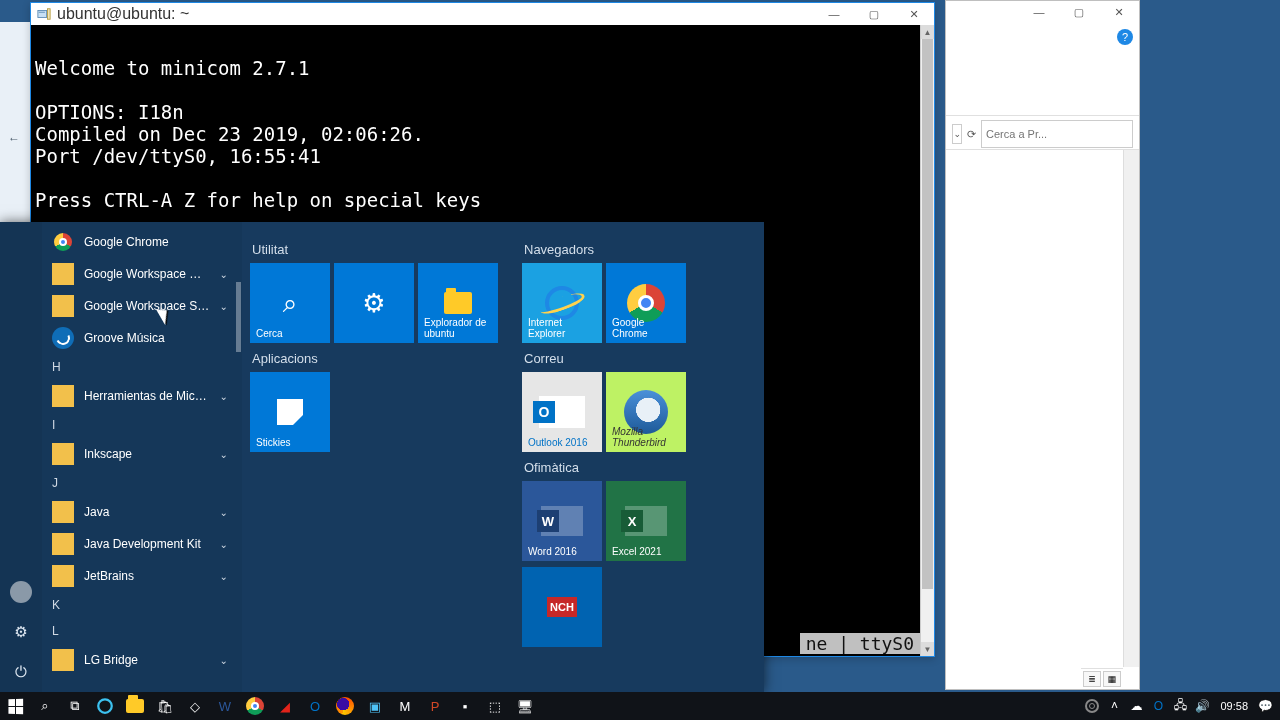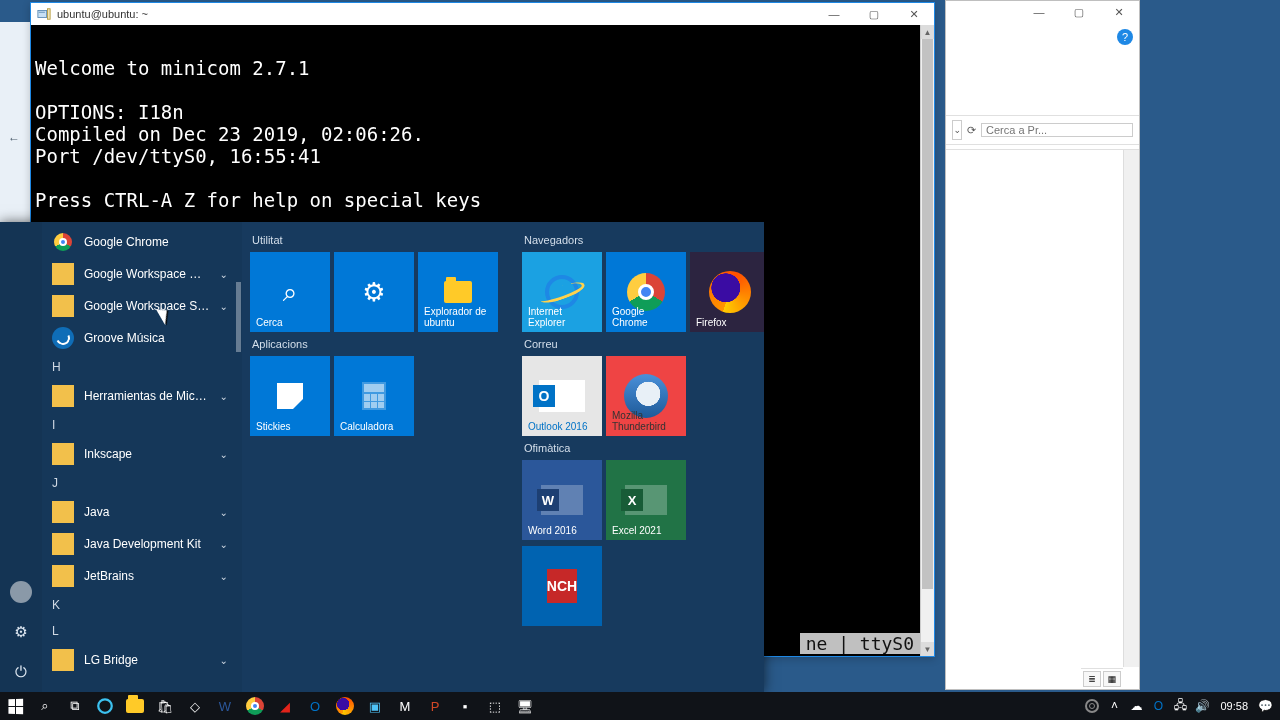--- a/index.html
+++ b/index.html
@@ -5,37 +5,37 @@
 * { margin: 0; padding: 0; box-sizing: border-box; font-family: "Segoe UI", sans-serif; }
 html, body { width: 1280px; height: 720px; overflow: hidden; background: #000; }
 .desktop { position: relative; width: 1280px; height: 720px; background: #2a5a8a; }
 .bg-window { position: absolute; top: 0; left: 945px; width: 195px; height: 690px; background: #fff; border: 1px solid #bfbfbf; }
 .bg-window .titlebar2 { height: 22px; background: #fff; display: flex; justify-content: flex-end; }
 .bg-window .tb-btn2 { width: 40px; height: 22px; display: flex; align-items: center; justify-content: center; color: #555; font-size: 11px; }
 .bg-window .help-icon { width: 16px; height: 16px; border-radius: 50%; background: #1e88e5; color: #fff; font-size: 11px; display: flex; align-items: center; justify-content: center; margin: 6px 6px 0 auto; }
 .bg-window .addr-row { margin-top: 70px; padding: 4px 6px; display: flex; gap: 4px; align-items: center; border-top: 1px solid #e0e0e0; border-bottom: 1px solid #e0e0e0; }
 .bg-window .addr-chev { width: 16px; height: 20px; border: 1px solid #ccc; font-size: 9px; display: flex; align-items: center; justify-content: center; color: #555; }
 .bg-window .addr-refresh { width: 18px; height: 20px; font-size: 11px; display: flex; align-items: center; justify-content: center; color: #555; }
-.bg-window .addr-input { flex: 1; border: 1px solid #ccc; height: 14px; font-size: 11px; padding: 0 4px; color: #888; }
+.bg-window .addr-input { flex: 1; border: 1px solid #ccc; height: 28px; font-size: 11px; padding: 0 4px; color: #888; }
 .bg-window .content2 { position: absolute; bottom: 0; left: 0; right: 0; height: 540px; background: #fff; border-top: 1px solid #e0e0e0; }
 .bg-window .scrollbar2 { position: absolute; right: 0; top: 0; bottom: 22px; width: 16px; background: #f0f0f0; border-left: 1px solid #ddd; }
 .bg-window .view-icons { position: absolute; bottom: 0; right: 16px; display: flex; gap: 2px; padding: 2px; border-top: 1px solid #e0e0e0; }
 .bg-window .vi { width: 18px; height: 16px; border: 1px solid #ccc; background: #f7f7f7; font-size: 9px; display: flex; align-items: center; justify-content: center; }
 
 
 .left-sliver { position: absolute; left: 0; top: 22px; width: 32px; height: 668px; background: #e9f0f7; border-right: 1px solid #c8d6e5; }
 .left-sliver .ham { position: absolute; top: 222px; left: 8px; color: #4a5a6a; font-size: 14px; }
 .left-sliver .back { position: absolute; top: 108px; left: 8px; color: #4a5a6a; font-size: 12px; }
 
 
 .putty { position: absolute; left: 30px; top: 2px; width: 905px; height: 655px; background: #fff; border: 1px solid #1e88e5; box-shadow: 0 2px 8px rgba(0,0,0,.2); }
 .putty .titlebar { height: 22px; background: #fff; display: flex; align-items: center; padding-left: 6px; }
 .putty .putty-icon { width: 14px; height: 14px; margin-right: 6px; display: flex; align-items: center; justify-content: center; }
 .putty .putty-icon svg { width: 14px; height: 14px; }
-.putty .title { font-size: 11px; color: #333; text-align: center; }
+.putty .title { font-size: 16px; color: #333; text-align: center; }
 .putty .tb-btns { margin-left: auto; display: flex; }
 .putty .tb-btn { width: 40px; height: 22px; display: flex; align-items: center; justify-content: center; color: #555; font-size: 11px; }
 .putty .term { position: absolute; top: 22px; left: 0; right: 14px; bottom: 0; background: #000; color: #fff; font-family: Consolas, monospace; font-size: 19px; line-height: 22px; padding: 10px 4px 4px 4px; white-space: pre; }
 .putty .term .cursor { display: inline-block; width: 10px; height: 18px; border: 1px solid #6f6; vertical-align: text-bottom; }
 .putty .status { position: absolute; right: 14px; bottom: 2px; background: #c0c0c0; color: #111; font-family: Consolas, monospace; font-size: 18px; padding: 0 6px; }
 .putty .vscroll { position: absolute; top: 22px; right: 0; bottom: 0; width: 14px; background: #f0f0f0; border-left: 1px solid #ccc; }
 .putty .vscroll .btn { height: 14px; background: #dcdcdc; font-size: 8px; display: flex; align-items: center; justify-content: center; color: #666; }
 .putty .vscroll .track { position: absolute; top: 14px; bottom: 14px; left: 0; right: 0; }
 .putty .vscroll .thumb { position: absolute; left: 1px; right: 1px; top: 0; height: 550px; background: #c2c2c2; }
 .putty .vscroll .btn.bottom { position: absolute; bottom: 0; left: 0; right: 0; }
@@ -57,44 +57,44 @@
 .start .apps .scroll .thumb2 { position: absolute; right: 1px; top: 60px; height: 70px; width: 5px; background: rgba(255,255,255,.35); }
 .chrome-ico { width: 18px; height: 18px; border-radius: 50%; background: conic-gradient(#db4437 0 120deg, #0f9d58 120deg 240deg, #ffcd40 240deg 360deg); position: relative; }
 .chrome-ico::after { content: ""; position: absolute; inset: 5px; background: #4285f4; border-radius: 50%; border: 2px solid #fff; }
 .groove-ico { width: 22px; height: 22px; background: #0f6db7; border-radius: 50%; position: relative; }
 .groove-ico::after { content: ""; position: absolute; inset: 4px; border: 2px solid #fff; border-radius: 50%; border-top-color: transparent; border-left-color: transparent; transform: rotate(20deg); }
 .kyocera-ico { width: 22px; height: 22px; background: #1976d2; display: flex; align-items: center; justify-content: center; }
 .kyocera-ico::after { content: ""; width: 10px; height: 10px; background: #fff; border-radius: 50%; }
 .start .tiles { flex: 1; padding: 12px 8px; overflow: hidden; }
 .tiles .group-row { display: flex; gap: 20px; }
 .group { margin-bottom: 6px; }
-.group-h { font-size: 11px; color: #d4dfeb; margin: 0 0 6px 2px; }
+.group-h { font-size: 13px; color: #d4dfeb; margin: 8px 0 6px 2px; }
 .tile-grid { display: flex; flex-wrap: wrap; gap: 4px; width: 252px; }
 .tile { width: 80px; height: 80px; background: #0078d7; display: flex; flex-direction: column; align-items: center; justify-content: center; position: relative; font-size: 10px; color: #fff; }
 .tile .t-label { position: absolute; bottom: 4px; left: 6px; font-size: 10px; text-align: left; right: 4px; }
 .tile .t-ico { font-size: 26px; }
 .tile.ie { background: #1ba1e2; }
 .tile.firefox { background: #2c2440; }
 .tile.outlook { background: #e6e6e6; color: #0072c6; }
-.tile.tbird { background: #ef4444; color: #333; }
+.tile.tbird { background: #bef264; color: #333; font-style: italic; }
 .tile.word { background: #2b579a; }
 .tile.excel { background: #217346; }
 .tile.nch { background: #0063b1; }
 .firefox-ico { width: 42px; height: 42px; border-radius: 50%; background: radial-gradient(circle at 40% 40%, #3a0ca3 0 40%, transparent 41%), conic-gradient(from 200deg, #ff9500, #ff4f00 50%, #ffcb00); }
 .chrome-lg { width: 38px; height: 38px; border-radius: 50%; background: conic-gradient(#db4437 0 120deg, #0f9d58 120deg 240deg, #ffcd40 240deg 360deg); position: relative; }
 .chrome-lg::after { content: ""; position: absolute; inset: 11px; background: #4285f4; border-radius: 50%; border: 3px solid #fff; }
 .ie-ico { width: 34px; height: 34px; border-radius: 50%; border: 4px solid #1e88e5; position: relative; display: flex; align-items: center; justify-content: center; }
 .ie-ico::before { content: ""; position: absolute; width: 44px; height: 10px; border: 3px solid #ffd24d; border-radius: 50%; border-top: none; border-left: none; transform: rotate(-20deg); }
 .tbird-ico { width: 44px; height: 44px; border-radius: 50%; background: radial-gradient(circle at 55% 45%, #e8f0f7 0 35%, transparent 36%), linear-gradient(#4a90d9, #1e5a99); position: relative; }
 .outlook-ico { width: 46px; height: 32px; background: #fff; position: relative; display: flex; align-items: center; }
 .outlook-ico .o { width: 22px; height: 22px; background: #0072c6; color: #fff; display: flex; align-items: center; justify-content: center; font-weight: bold; margin-left: -6px; font-size: 14px; }
 .word-ico, .excel-ico { width: 42px; height: 30px; background: rgba(255,255,255,.25); position: relative; display: flex; align-items: center; }
 .word-ico .w, .excel-ico .x { width: 22px; height: 22px; background: #1d3f73; color: #fff; display: flex; align-items: center; justify-content: center; font-weight: bold; margin-left: -4px; font-size: 13px; }
 .excel-ico .x { background: #185c37; }
-.nch-ico { width: 30px; height: 34px; background: #c62828; display: flex; align-items: center; justify-content: center; font-size: 14px; font-weight: bold; }
+.nch-ico { width: 30px; height: 20px; background: #c62828; display: flex; align-items: center; justify-content: center; font-size: 11px; font-weight: bold; }
 .pc-ico { width: 28px; height: 20px; background: #4fc3f7; border: 1px solid #81d4fa; position: relative; }
 .pc-ico::after { content: ""; position: absolute; bottom: -5px; left: 10px; width: 8px; height: 4px; background: #81d4fa; }
 .folder-lg { width: 28px; height: 22px; background: #ffca28; border-radius: 2px; position: relative; }
 .folder-lg::before { content: ""; position: absolute; top: -4px; left: 2px; width: 10px; height: 4px; background: #ffca28; border-radius: 1px 1px 0 0; }
 .run-ico { width: 30px; height: 22px; background: #e1f5fe; border: 1px solid #90caf9; position: relative; }
 .run-ico::after { content: ""; position: absolute; right: -4px; bottom: -4px; width: 10px; height: 10px; background: #64b5f6; clip-path: polygon(0 0, 100% 50%, 0 100%); }
 .stickies-ico { width: 26px; height: 26px; background: #fff; position: relative; }
 .stickies-ico::after { content: ""; position: absolute; right: 0; bottom: 0; width: 0; height: 0; border-left: 10px solid transparent; border-bottom: 10px solid #0078d7; }
 .calc-ico { width: 24px; height: 28px; background: rgba(255,255,255,.25); display: grid; grid-template-rows: 8px 1fr; padding: 2px; gap: 2px; }
 .calc-ico .scr { background: rgba(255,255,255,.5); }
@@ -273,52 +273,34 @@
                 </div>
               </div>
           </div>
           <div class="group">
             <div class="group-h">Aplicacions</div>
             <div class="tile-grid" id="g-aplicacions">
                 <div class="tile stickies">
                   <div class="stickies-ico"></div>
                   <div class="t-label">Stickies</div>
                 </div>
-                <div class="tile calc">
-                  <div class="calc-ico">
-                    <div class="scr"></div>
-                    <div class="keys">
-                      <span></span>
-                      <span></span>
-                      <span></span>
-                      <span></span>
-                      <span></span>
-                      <span></span>
-                    </div>
-                  </div>
-                  <div class="t-label">Calculadora</div>
-                </div>
               </div>
           </div>
         </div>
         <div>
           <div class="group">
             <div class="group-h">Navegadors</div>
             <div class="tile-grid" id="g-navegadors">
                 <div class="tile ie">
                   <div class="ie-ico"></div>
                   <div class="t-label">Internet Explorer</div>
                 </div>
                 <div class="tile chrome">
                   <div class="chrome-lg"></div>
                   <div class="t-label">Google Chrome</div>
-                </div>
-                <div class="tile firefox">
-                  <div class="firefox-ico"></div>
-                  <div class="t-label">Firefox</div>
                 </div>
               </div>
           </div>
           <div class="group">
             <div class="group-h">Correu</div>
             <div class="tile-grid" id="g-correu">
                 <div class="tile outlook">
                   <div class="outlook-ico">
                     <div class="o">O</div>
                   </div>

